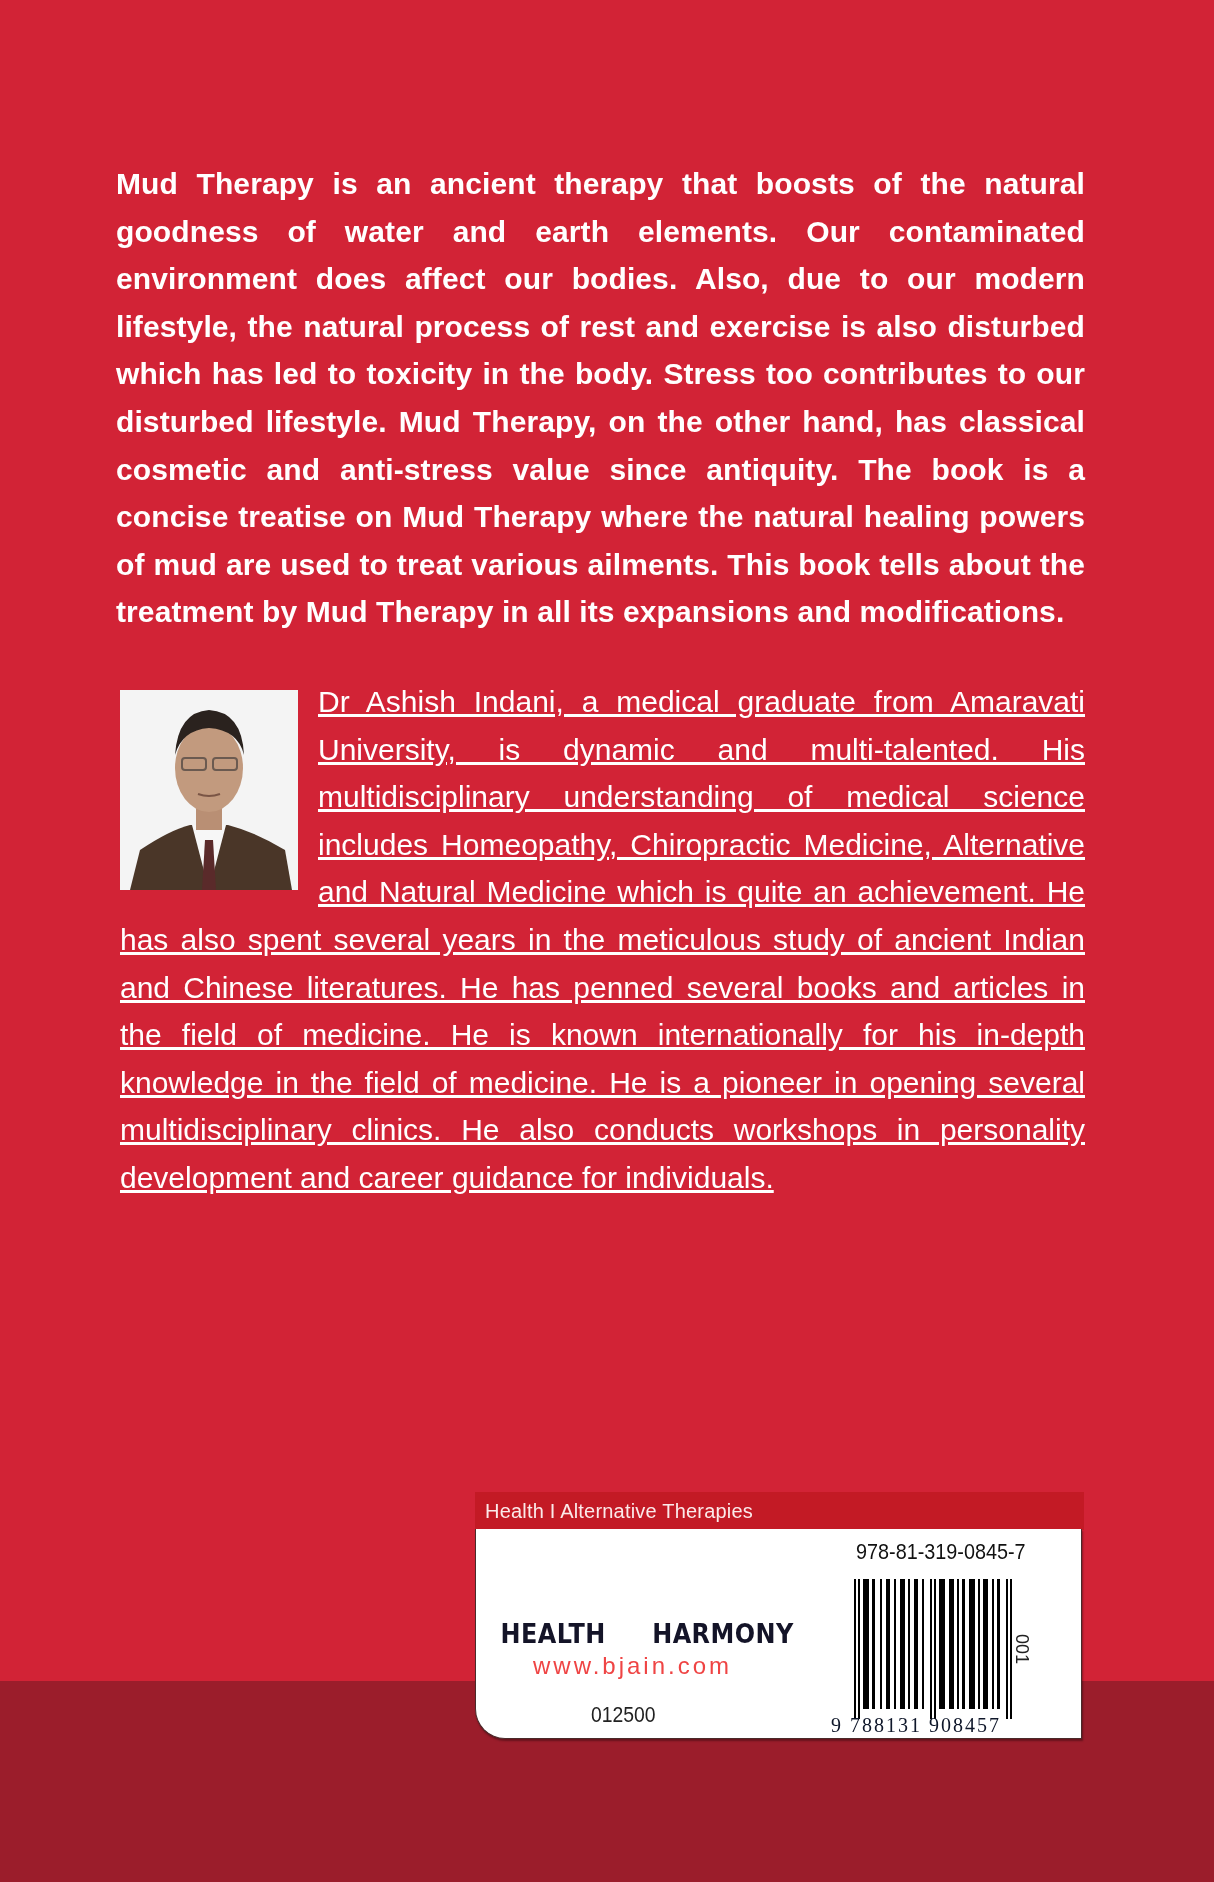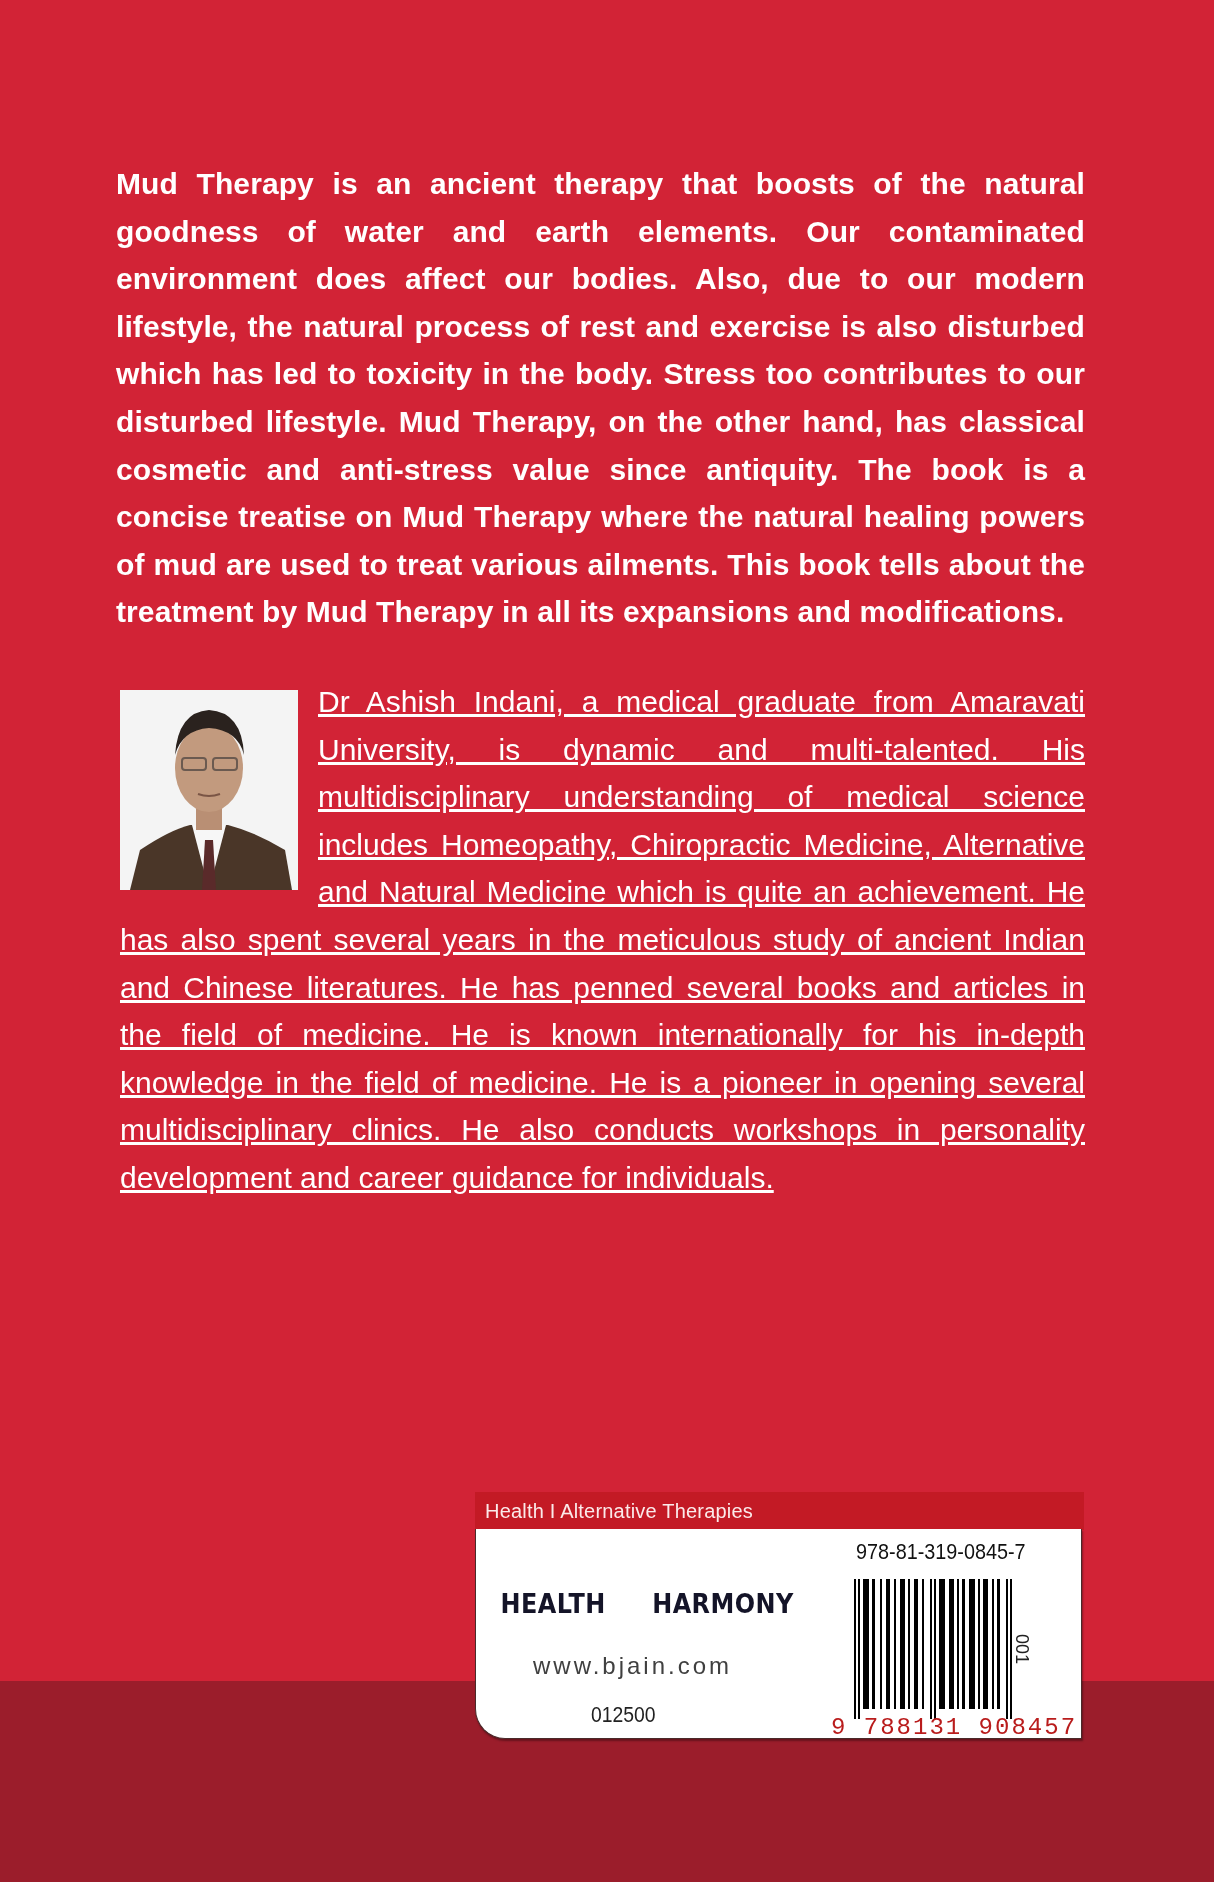--- a/index.html
+++ b/index.html
@@ -42,45 +42,45 @@
   }
   .sticker-body {
     position:absolute; left:0; top:37px; width:607px; height:210px;
     background:#ffffff; border:1.5px solid #4a2a2a; border-top:none;
     border-bottom-left-radius:30px; box-sizing:border-box;
     box-shadow:1px 2px 2px rgba(0,0,0,0.35);
     color:#111;
   }
   .logo-row {
     position:absolute; left:20px; top:60px; width:300px; height:60px;
-    display:flex; align-items:flex-start; gap:18px;
+    display:flex; align-items:flex-end; gap:18px;
   }
   .logo-word {
     font-family:"DejaVu Sans", sans-serif; font-weight:bold; font-size:26px;
     color:#141428; letter-spacing:0.5px; transform:scaleX(0.92);
   }
   .tree { width:46px; height:60px; }
   .website {
     position:absolute; left:57px; top:123px; font-size:24px; letter-spacing:3px;
-    color:#404040;
+    color:#ef4444;
   }
   .price-code {
     position:absolute; left:115px; top:173px; font-size:22px; color:#222;
     transform:scaleX(0.88); transform-origin:left;
   }
   .isbn-text {
     position:absolute; left:380px; top:10px; font-size:22px; color:#111;
     transform:scaleX(0.9); transform-origin:left;
   }
   .barcode {
     position:absolute; left:378px; top:50px; width:160px; height:140px;
   }
   .barcode-digits {
-    position:absolute; left:355px; top:185px; font-family:Liberation Mono, monospace;
-    font-size:24px; color:#b91c1c; letter-spacing:2px; background:transparent;
+    position:absolute; left:355px; top:185px; font-family:Liberation Serif, serif;
+    font-size:20px; color:#0f172a; letter-spacing:2px; background:transparent;
   }
   .addon {
     position:absolute; left:556px; top:105px; font-size:18px; color:#222;
     transform:rotate(90deg); transform-origin:left top;
   }
 </style>
 </head>
 <body>
 
 <div class="bottom-band"></div>

